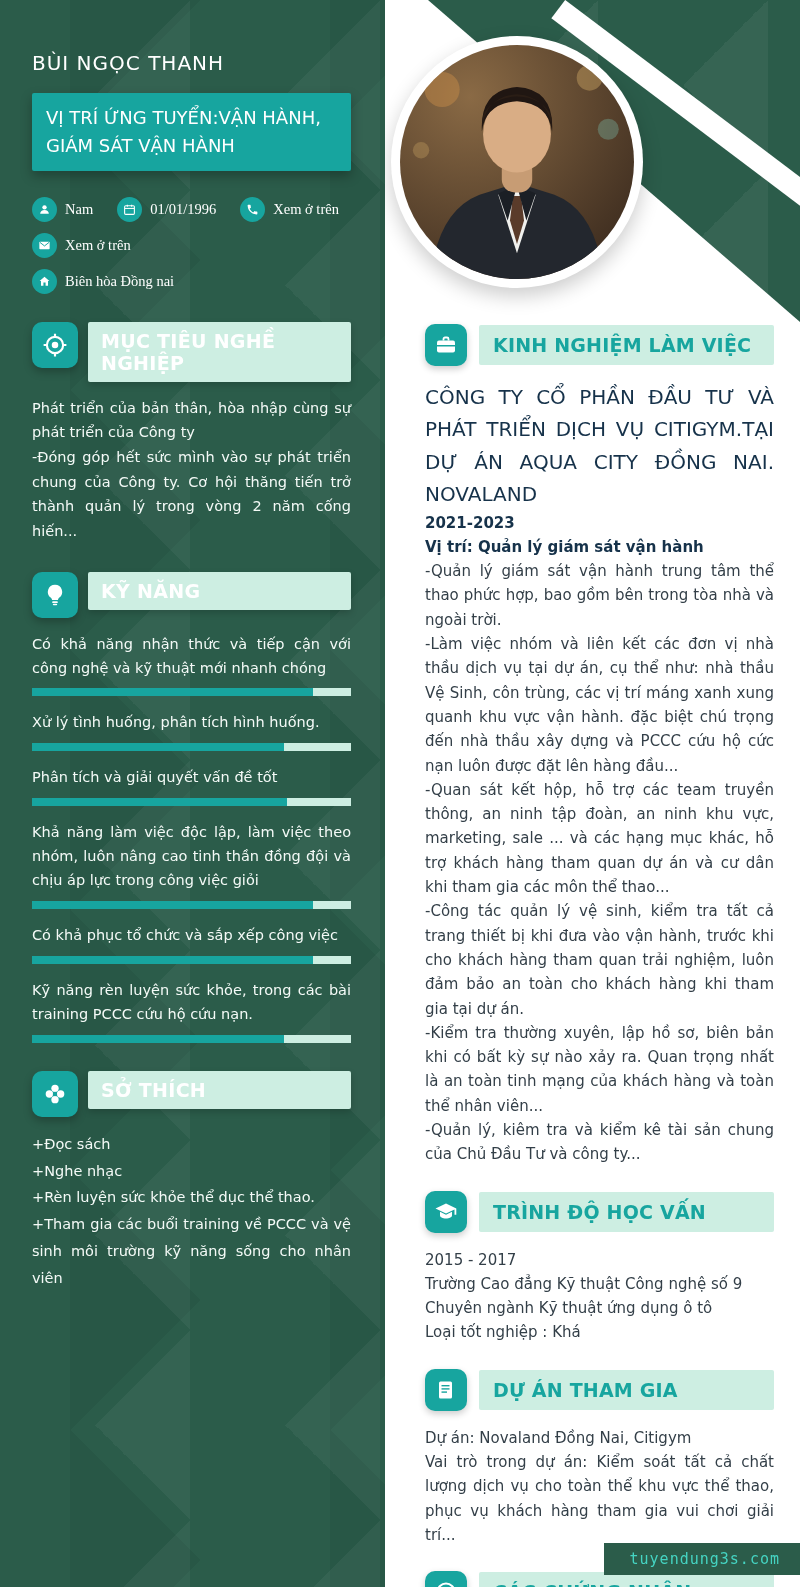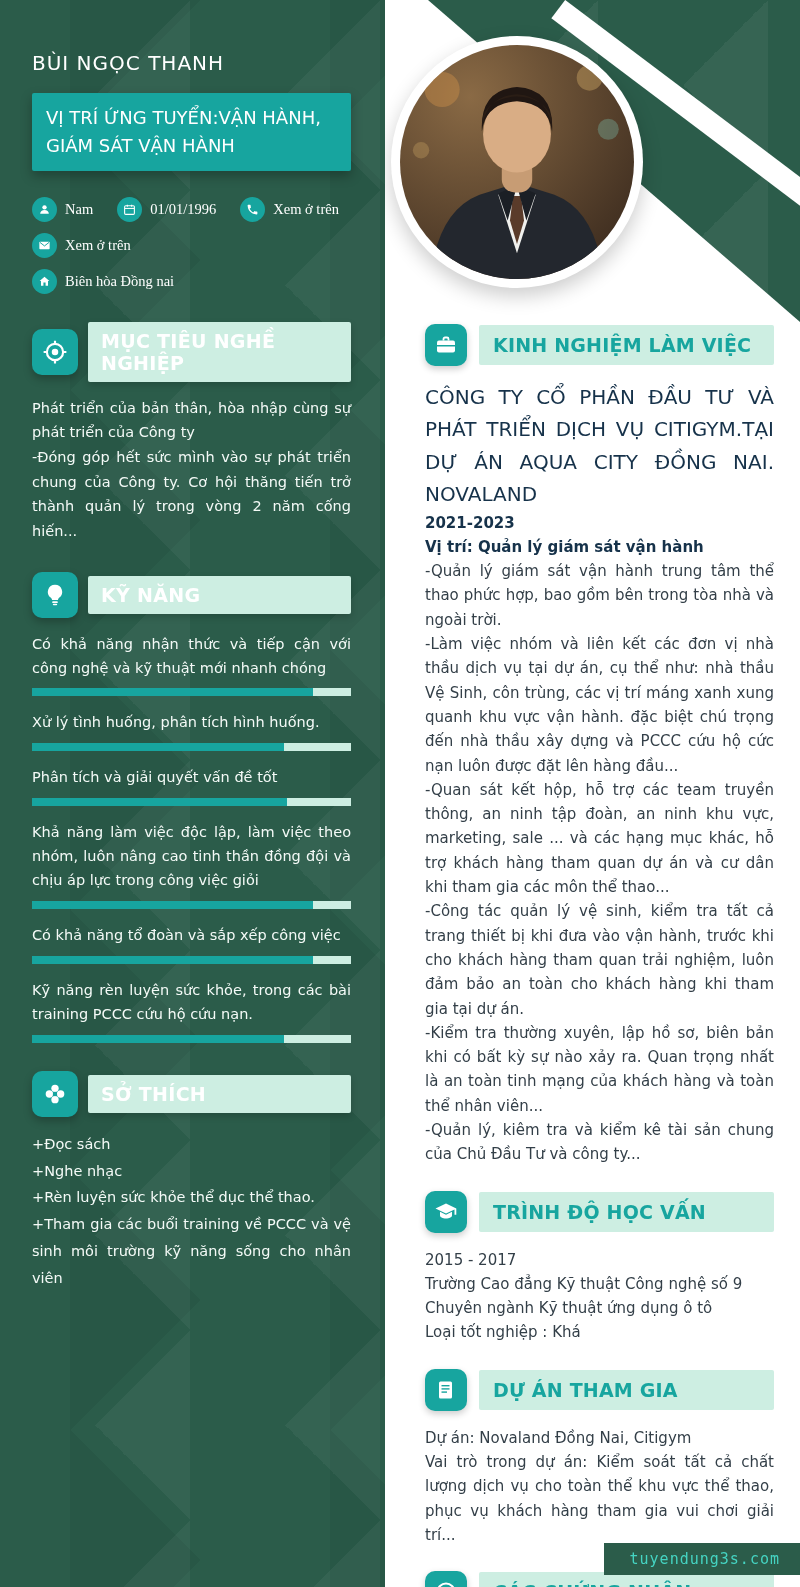--- a/index.html
+++ b/index.html
@@ -33,21 +33,21 @@
   .contact-row { display:flex; align-items:center; gap:24px; margin-bottom:11px; flex-wrap:nowrap; }
   .contact-item { display:flex; align-items:center; gap:8px; white-space:nowrap; }
   .c-icon {
     width:25px; height:25px; border-radius:50%; background:var(--teal,#17a59f);
     display:flex; align-items:center; justify-content:center; flex:0 0 auto;
   }
   .c-icon svg { width:13px; height:13px; display:block; }
   .c-text { font-size:14.5px; color:#fff; }
 
   .sec-left { margin-top:28px; }
-  .sec-head { display:flex; align-items:center; }
+  .sec-head { display:flex; align-items:flex-start; }
   .sec-icon {
     width:46px; height:46px; border-radius:10px; background:var(--teal,#17a59f);
     display:flex; align-items:center; justify-content:center; flex:0 0 auto;
     box-shadow:0 4px 8px rgba(0,0,0,.25);
   }
   .sec-icon svg { width:26px; height:26px; display:block; }
   .sec-title-left {
     flex:1; margin-left:10px; background:var(--mint,#cdeee2); color:#fff;
     font-weight:bold; font-size:19px; padding:8px 13px; border-radius:2px; letter-spacing:.3px;
     box-shadow:0 3px 7px rgba(0,0,0,.18);
@@ -260,21 +260,21 @@
           </div>
 
           <div class="skill">
             <div class="skill-label">Khả năng làm việc độc lập, làm việc theo nhóm, luôn nâng cao tinh thần đồng đội và chịu áp lực trong công việc giỏi</div>
             <div class="skill-track">
               <div class="skill-fill" style="width: 88%;"></div>
             </div>
           </div>
 
           <div class="skill">
-            <div class="skill-label">Có khả năng tổ đoàn và sắp xếp công việc</div>
+            <div class="skill-label">Có khả phục tổ chức và sắp xếp công việc</div>
             <div class="skill-track">
               <div class="skill-fill" style="width: 88%;"></div>
             </div>
           </div>
 
           <div class="skill">
             <div class="skill-label">Kỹ năng rèn luyện sức khỏe, trong các bài training PCCC cứu hộ cứu nạn.</div>
             <div class="skill-track">
               <div class="skill-fill" style="width: 79%;"></div>
             </div>

